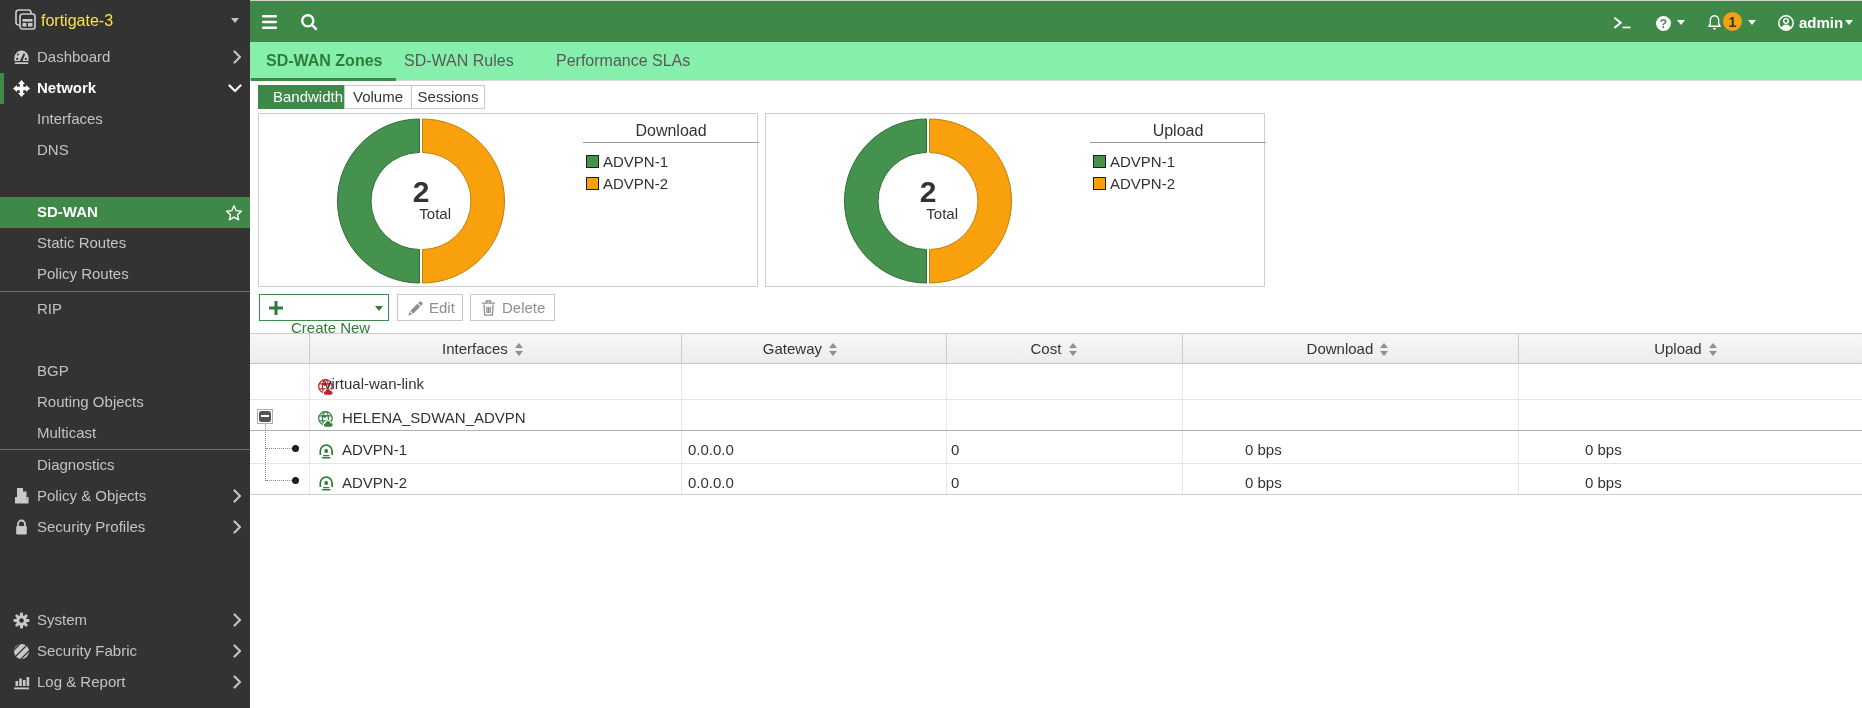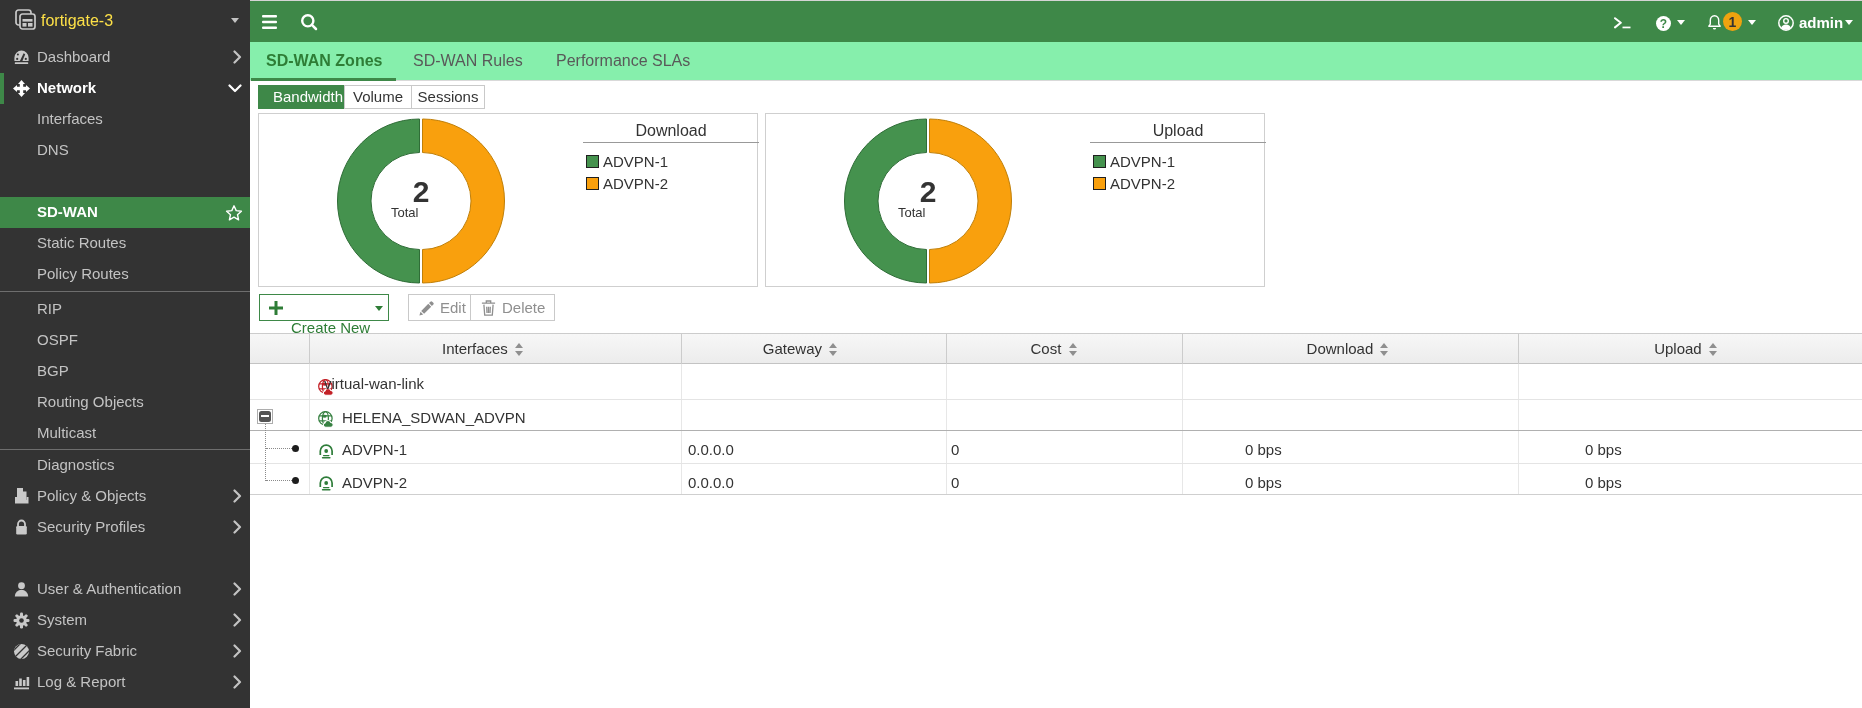--- a/index.html
+++ b/index.html
@@ -46,21 +46,21 @@
 
 
 .panel { position:absolute; top:71px; width:500px; height:174px; background:#fff;
   border:1px solid #cfcfcf; }
 .legend-title { position:absolute; top:8px; width:176px; text-align:center;
   font-size:16px; color:#333; }
 .legend-line { position:absolute; top:28px; width:176px; border-top:1px solid #999; }
 .litem { position:absolute; font-size:15px; color:#333; }
 .lsq { position:absolute; width:13px; height:13px; border:1.5px solid #1f1f1f; }
 .donut-num { position:absolute; font-size:30px; font-weight:bold; color:#333; text-align:center; width:60px; }
-.donut-lbl { position:absolute; font-size:13px; color:#333; text-align:left; width:60px; }
+.donut-lbl { position:absolute; font-size:15px; color:#333; text-align:right; width:60px; }
 
 
 .btn { position:absolute; top:252px; height:27px; border:1px solid #c9c9c9;
   background:#fff; color:#8f8f8f; font-size:15px; line-height:25px; }
 .btn.green { border-color:#3e8848; color:#2e7d36; }
 
 .sorti { display:inline-block; width:9px; height:13px; position:relative; vertical-align:-2px; margin-left:3px; }
 .sorti::before { content:""; position:absolute; left:0; top:0; border-left:4.5px solid transparent; border-right:4.5px solid transparent; border-bottom:5px solid #8f8f8f; }
 .sorti::after { content:""; position:absolute; left:0; bottom:0; border-left:4.5px solid transparent; border-right:4.5px solid transparent; border-top:5px solid #8f8f8f; }
 
@@ -167,23 +167,20 @@
     <div class="mitem" style="top:228px;">
         <div class="label">Static Routes</div>
       </div>
     <div class="mitem" style="top:259px;">
         <div class="label">Policy Routes</div>
       </div>
     <div class="sep" style="top:291px;"></div>
     <div class="mitem" style="top:294px;">
         <div class="label">RIP</div>
       </div>
-    <div class="mitem" style="top:325px;">
-        <div class="label">OSPF</div>
-      </div>
     <div class="mitem" style="top:356px;">
         <div class="label">BGP</div>
       </div>
     <div class="mitem" style="top:387px;">
         <div class="label">Routing Objects</div>
       </div>
     <div class="mitem" style="top:418px;">
         <div class="label">Multicast</div>
       </div>
     <div class="sep" style="top:449px;"></div>
@@ -199,30 +196,20 @@
       <svg class="chev" width="9" height="14" viewBox="0 0 9 14">
           <path d="M1.5 1.5 L7 7 L1.5 12.5" fill="none" stroke="#c3c3c3" stroke-width="2.2" stroke-linecap="round" stroke-linejoin="round"></path>
         </svg>
     </div>
     <div class="mitem" style="top:512px;">
       <svg class="ic" width="17" height="17" viewBox="0 0 17 17">
           <path d="M5 7 V5 a3.5 3.5 0 0 1 7 0 V7" fill="none" stroke="#c9c9c9" stroke-width="1.8"></path>
           <rect x="3.2" y="7" width="10.6" height="8.5" rx="1.2" fill="#c9c9c9"></rect>
         </svg>
       <div class="label">Security Profiles</div>
-      <svg class="chev" width="9" height="14" viewBox="0 0 9 14">
-          <path d="M1.5 1.5 L7 7 L1.5 12.5" fill="none" stroke="#c3c3c3" stroke-width="2.2" stroke-linecap="round" stroke-linejoin="round"></path>
-        </svg>
-    </div>
-    <div class="mitem" style="top:574px;">
-      <svg class="ic" width="17" height="17" viewBox="0 0 17 17">
-          <circle cx="8.5" cy="4.7" r="3.4" fill="#c9c9c9"></circle>
-          <path d="M1.8 15.5 a6.7 6.7 0 0 1 13.4 0 Z" fill="#c9c9c9"></path>
-        </svg>
-      <div class="label">User &amp; Authentication</div>
       <svg class="chev" width="9" height="14" viewBox="0 0 9 14">
           <path d="M1.5 1.5 L7 7 L1.5 12.5" fill="none" stroke="#c3c3c3" stroke-width="2.2" stroke-linecap="round" stroke-linejoin="round"></path>
         </svg>
     </div>
     <div class="mitem" style="top:605px;">
       <svg class="ic" width="17" height="17" viewBox="0 0 17 17">
           <g fill="#c9c9c9">
             <rect x="7" y="0.5" width="3" height="16" rx="1.2"></rect>
             <rect x="7" y="0.5" width="3" height="16" rx="1.2" transform="rotate(45 8.5 8.5)"></rect>
             <rect x="7" y="0.5" width="3" height="16" rx="1.2" transform="rotate(90 8.5 8.5)"></rect>
@@ -265,21 +252,21 @@
         </svg>
       <div class="label">Log &amp; Report</div>
       <svg class="chev" width="9" height="14" viewBox="0 0 9 14">
           <path d="M1.5 1.5 L7 7 L1.5 12.5" fill="none" stroke="#c3c3c3" stroke-width="2.2" stroke-linecap="round" stroke-linejoin="round"></path>
         </svg>
     </div>
   </div>
   <div id="content">
     <div id="tabbar">
       <div class="tab active" style="left:16px;">SD-WAN Zones</div>
-      <div class="tab" style="left:163px;">SD-WAN Rules</div>
+      <div class="tab" style="left:154px;">SD-WAN Rules</div>
       <div class="tab" style="left:306px;">Performance SLAs</div>
       <div id="tab-underline"></div>
     </div>
     <div class="stab active" style="left:8px; width:100px;">Bandwidth</div>
     <div class="stab" style="left:94px; width:68px;">Volume</div>
     <div class="stab" style="left:161px; width:74px;">Sessions</div>
 
     <div class="panel" style="left:8px;" id="panel1">
       <svg style="position:absolute; left:75px; top:0;" width="174" height="174">
         <path d="M88.5 5 A82 82 0 0 1 88.5 169 L88.5 135.5 A48.5 48.5 0 0 0 88.5 38.5 Z" fill="#f9a00d" stroke="#c07f08" stroke-width="1"></path>
@@ -309,21 +296,21 @@
       <div class="litem" style="left:344px; top:61px;">ADVPN-2</div>
     </div>
 
     <div class="btn green" style="left:9px; width:130px;" id="btn-create">
       <svg style="position:absolute; left:9px; top:6px;" width="14" height="14" viewBox="0 0 14 14">
           <path fill="#2e7d36" d="M5.5 0 H8.5 V5.5 H14 V8.5 H8.5 V14 H5.5 V8.5 H0 V5.5 H5.5 Z"></path>
         </svg>
       <span style="position:absolute; left:31px;margin-top:20px;">Create New</span>
       <div class="caret" style="left:115px; top:11px; border-top-color:#2e7d36; border-left-width:4px; border-right-width:4px; border-top-width:5px;"></div>
     </div>
-    <div class="btn" style="left:158px; width:66px;" id="btn-edit">
+    <div class="btn" style="left:147px; width:66px;" id="btn-edit">
       <svg style="position:absolute; left:10px; top:6px;" width="15" height="15" viewBox="0 0 15 15">
           <path fill="#8f8f8f" d="M0.4 14.6 L1.5 10.8 L4.2 13.5 Z M2.2 9.9 L9.3 2.8 L12.2 5.7 L5.1 12.8 Z M10 2.1 L11.4 0.7 a1.3 1.3 0 0 1 1.8 0 l1.1 1.1 a1.3 1.3 0 0 1 0 1.8 L12.9 5 Z"></path>
         </svg>
       <span style="position:absolute; left:31px;">Edit</span>
     </div>
     <div class="btn" style="left:220px; width:85px;" id="btn-delete">
       <svg style="position:absolute; left:10px; top:5px;" width="15" height="16" viewBox="0 0 15 16">
           <path fill="none" stroke="#8f8f8f" stroke-width="1.3" d="M2.9 4.6 L3.7 15.2 H11.3 L12.1 4.6 M0.9 3.2 H14.1 M5.3 3 V1 H9.7 V3 M5.7 6.8 L6 13 M7.5 6.8 V13 M9.3 6.8 L9 13"></path>
         </svg>
       <span style="position:absolute; left:31px;">Delete</span>

